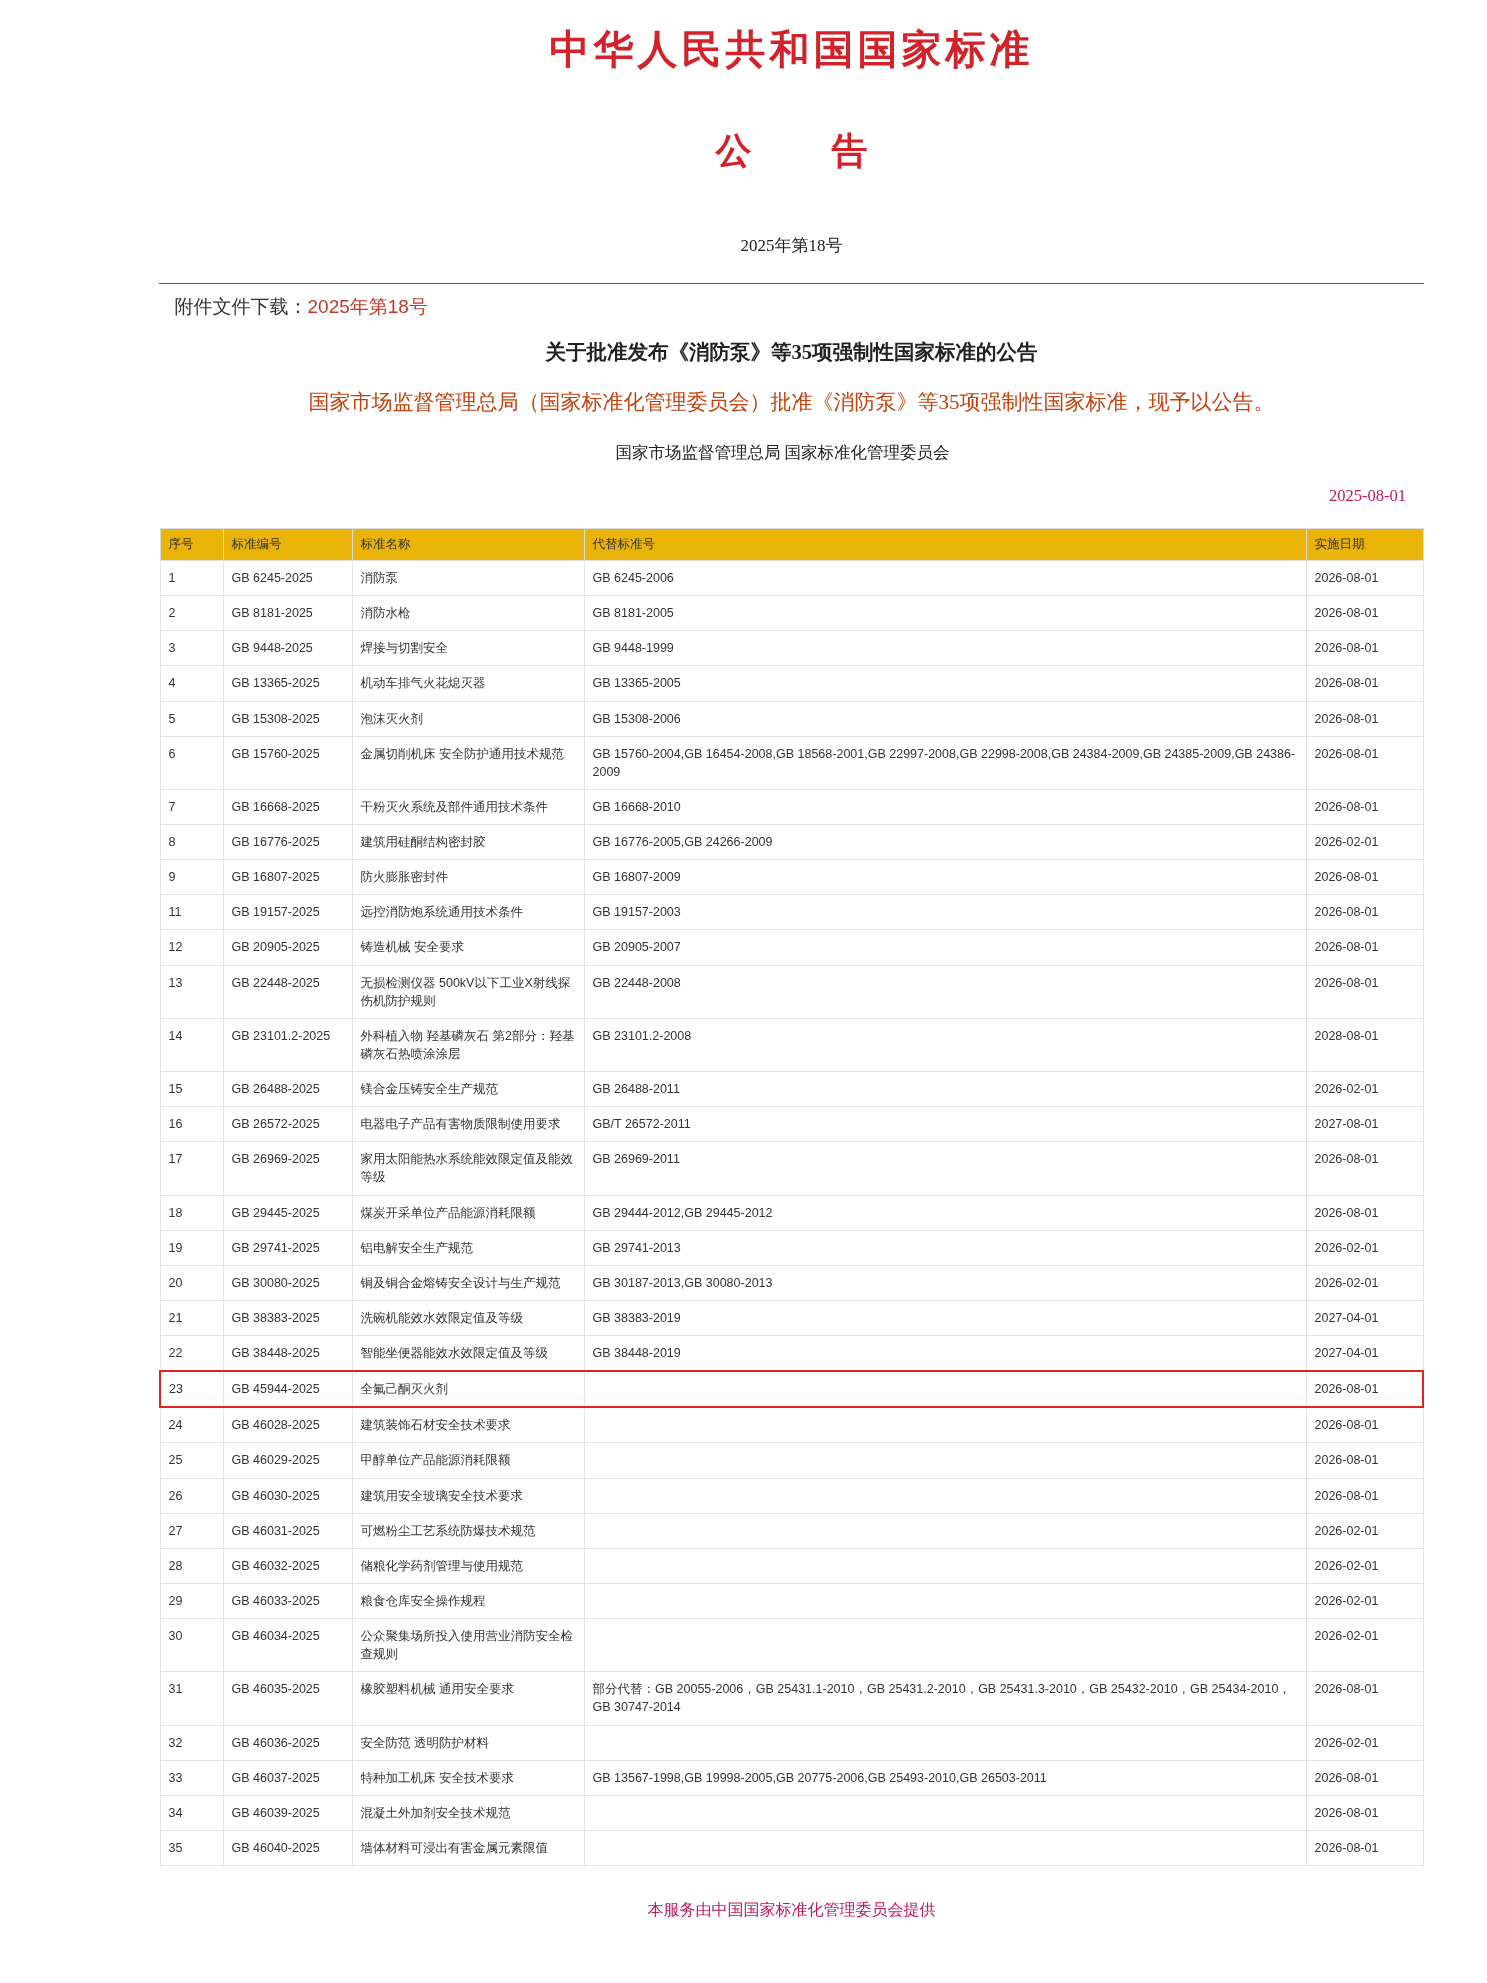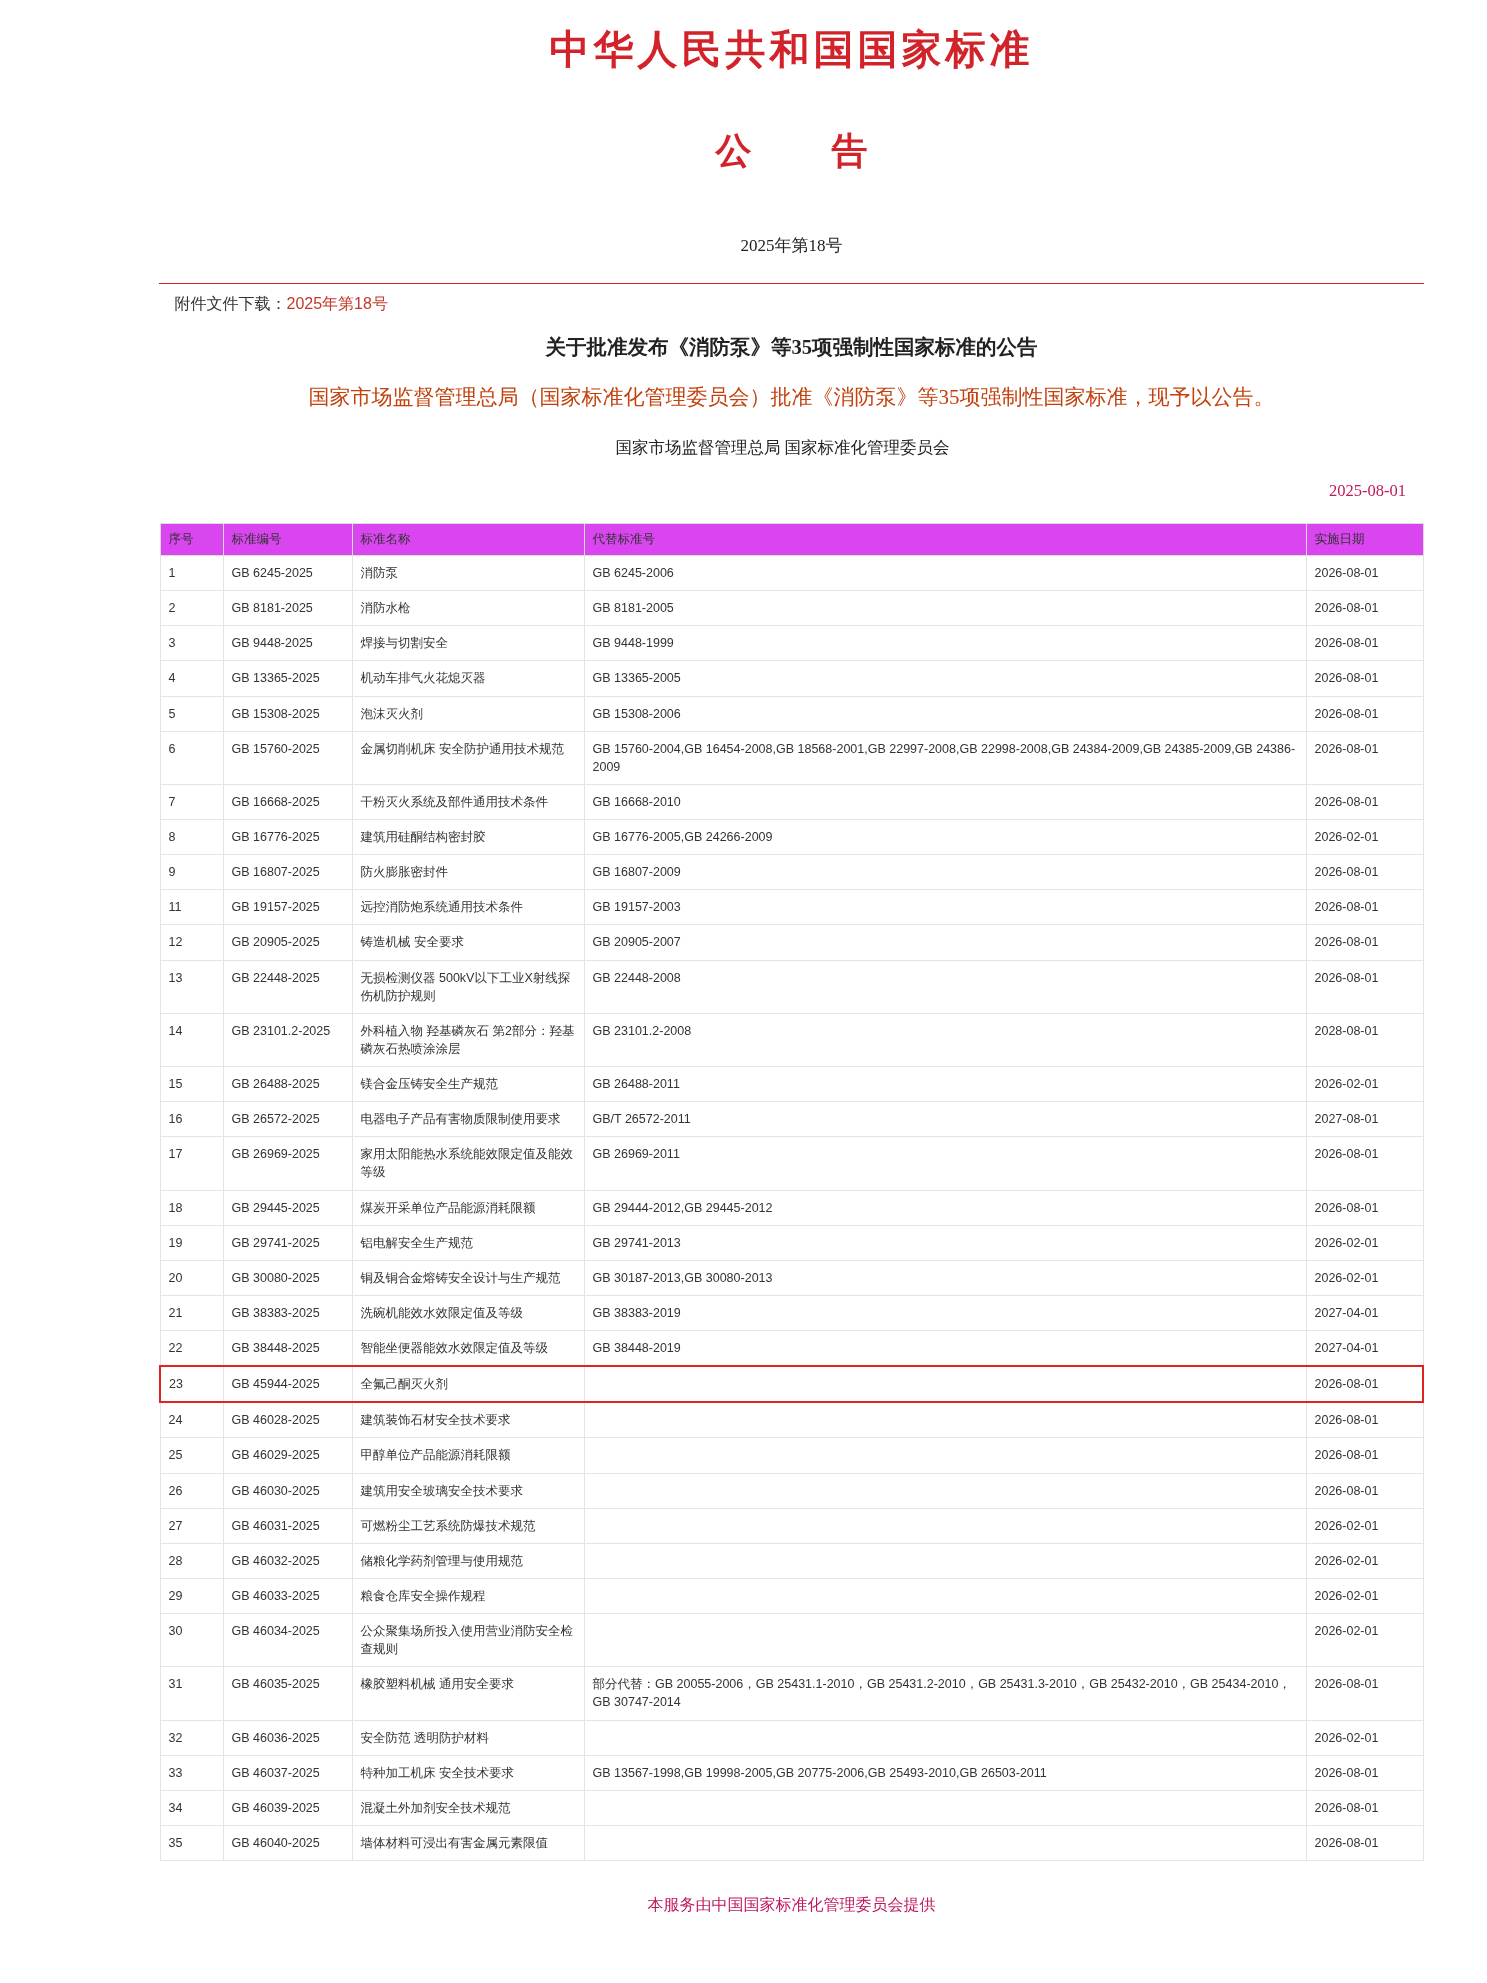--- a/index.html
+++ b/index.html
@@ -48,21 +48,21 @@
     padding-top: 58px;
   }
   .rule {
     margin: 26px auto 0 auto;
     width: 1265px;
     border-top: 1px solid #d2232a;
   }
   .attach {
     width: 1265px;
     margin: 10px auto 0 auto;
-    font-size: 16px;
+    font-size: 19px;
     color: #333;
     font-family: "Liberation Sans", sans-serif;
     padding-left: 31px;
   }
   .attach .lbl { color: #333; }
   .attach .lnk { color: #c0392b; text-decoration: none; }
   .doc-title {
     text-align: center;
     font-family: "Liberation Serif", serif;
     font-weight: bold;
@@ -99,21 +99,21 @@
     box-sizing: border-box;
   }
   table.std {
     width: 1265px;
     margin: 22px auto 0 auto;
     border-collapse: collapse;
     font-size: 12.5px;
     table-layout: fixed;
   }
   table.std th {
-    background: #d946ef;
+    background: #eab308;
     border: 1px solid #dcdcdc;
     font-weight: normal;
     text-align: left;
     padding: 7px 8px;
     color: #333;
     font-size: 12.5px;
   }
   table.std td {
     border: 1px solid #e4e4e4;
     padding: 8px 8px;

